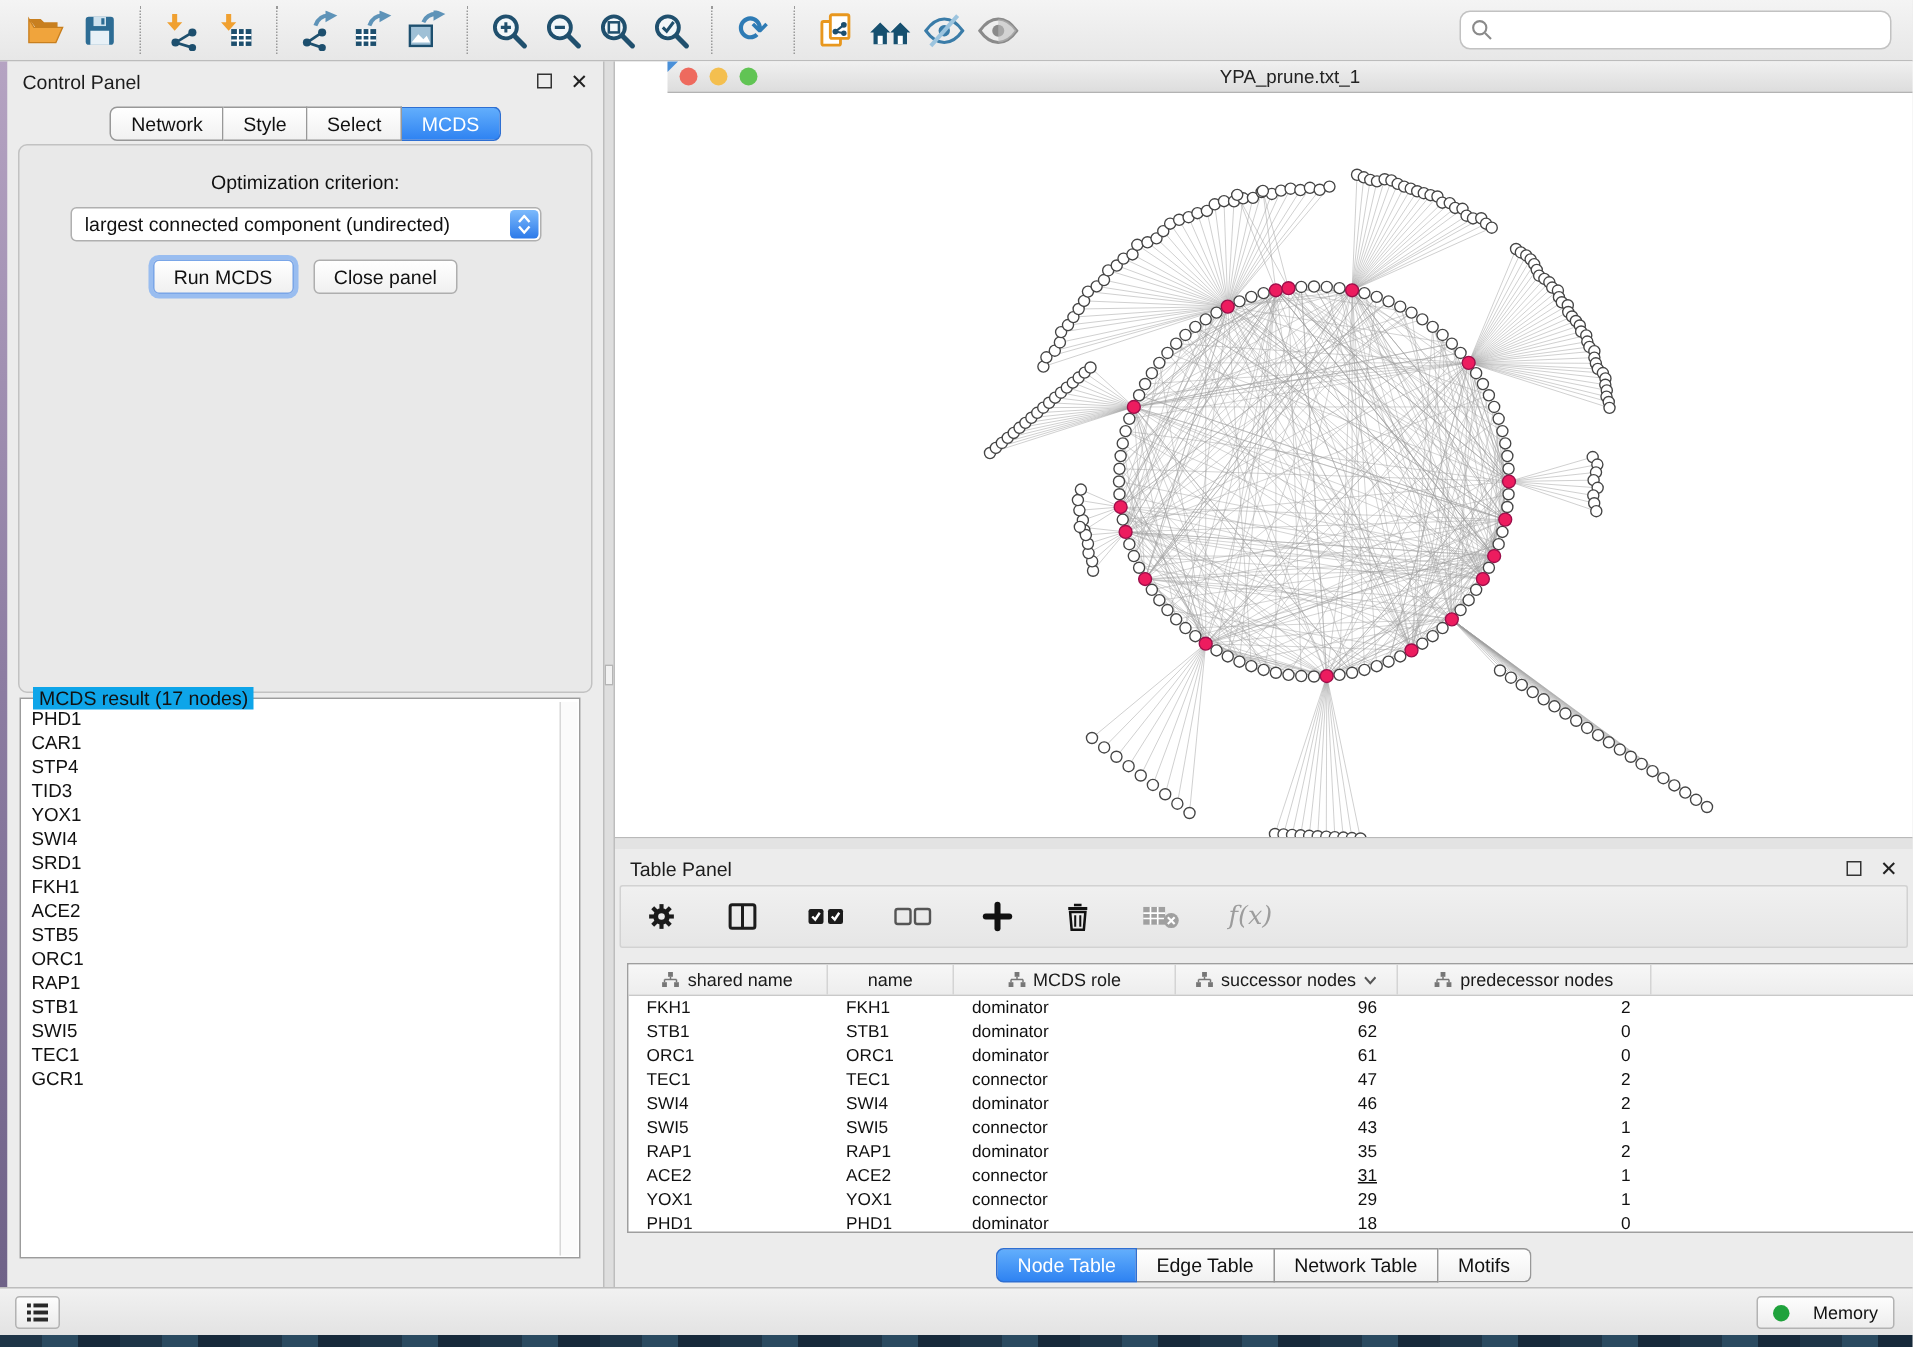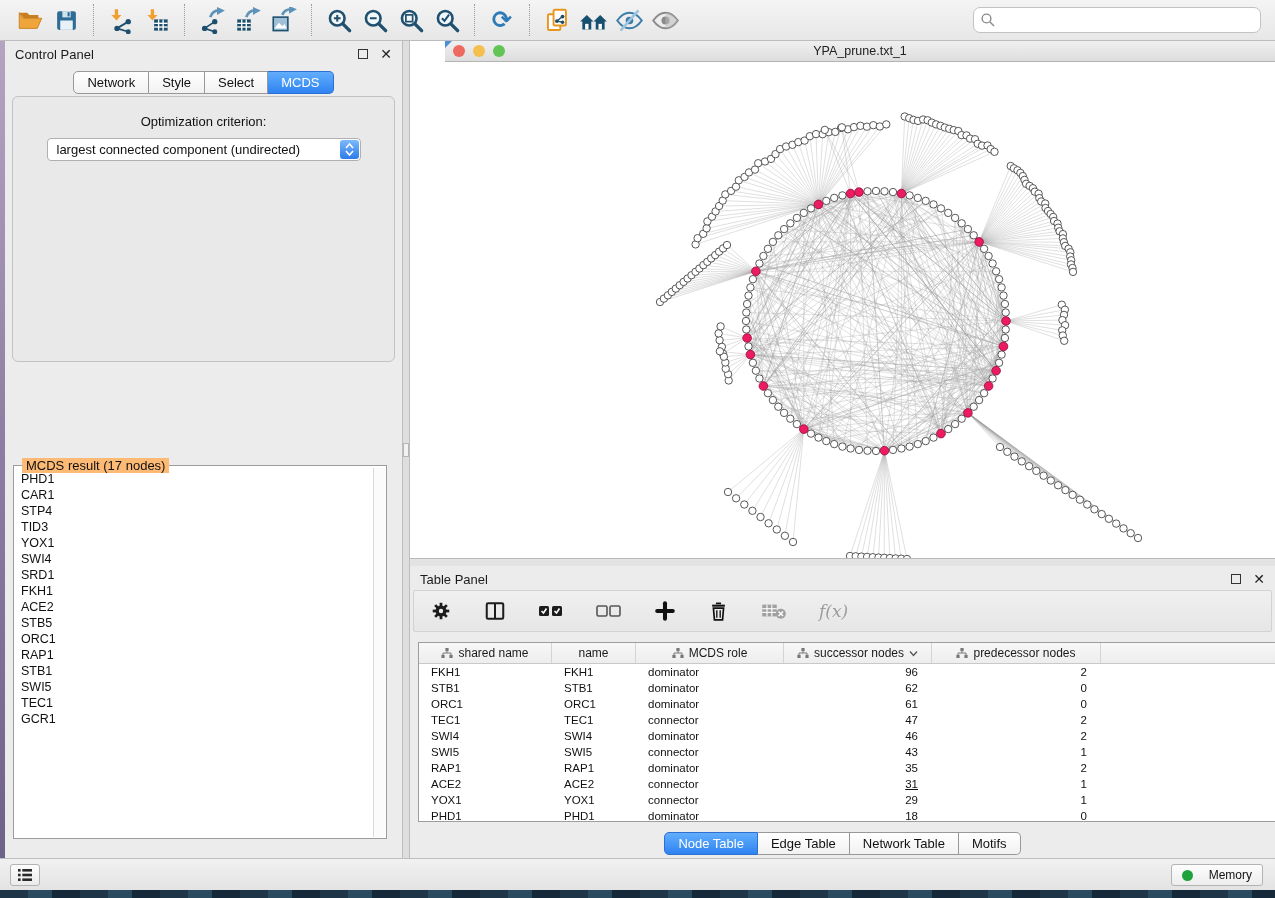--- a/index.html
+++ b/index.html
@@ -33,38 +33,38 @@
   .win-float { width:10px; height:10px; border:1.5px solid #333; margin-right:12px; }
   .win-close { font-size:14px; font-weight:bold; color:#222; line-height:10px; }
 
   #cp-tabs { position:absolute; left:0; top:30px; width:100%; display:flex; justify-content:center; }
   .seg-tab { padding:3px 13px; font-size:13px; color:#111; background:linear-gradient(#ffffff,#f1f1f1);
     border:1px solid #989898; border-left:none; }
   .seg-tab:first-child { border-left:1px solid #989898; border-radius:5px 0 0 5px; }
   .seg-tab:last-child { border-radius:0 5px 5px 0; }
   .seg-tab.active { background:linear-gradient(#62aefc,#2f83f2); color:#fff; border-color:#2e6fd2; }
 
-  #cp-options { position:absolute; left:7px; top:55px; width:383px; height:266px;
+  #cp-options { position:absolute; left:7px; top:55px; width:383px; height:366px;
     background:#e9e9e9; border:1px solid #c2c2c2; border-radius:6px; text-align:center; }
   #opt-label { margin-top:17px; font-size:13px; color:#111; }
   #criterion-select { margin:9px auto 0; width:314px; height:23px; background:#fff;
     border:1px solid #b0b0b0; border-radius:4px; display:flex; align-items:center; }
   #criterion-select .val { flex:1; text-align:left; padding-left:9px; font-size:13px; color:#111;
     white-space:nowrap; overflow:hidden; }
   .stepper { width:19px; height:19px; margin-right:1px; border-radius:3px;
     background:linear-gradient(#7cbafc,#2d7ae9); display:flex; flex-direction:column;
     align-items:center; justify-content:center; gap:1px; }
   #cp-buttons { margin-top:12px; display:flex; justify-content:center; gap:13px; }
   .push-btn { font-size:13px; color:#111; background:linear-gradient(#ffffff,#f0f0f0);
     border:1px solid #aeaeae; border-radius:4px; padding:3px 13px; }
   .push-btn.focused { box-shadow:0 0 0 3px rgba(100,160,245,.6); border-color:#7aa6e8; }
 
   #mcds-group { position:absolute; left:8px; top:424px; width:374px; height:374px;
     border:1px solid #9c9c9c; background:#fff; }
-  #mcds-legend { position:absolute; left:8px; top:-8px; background:#fdba74; padding:0 4px;
+  #mcds-legend { position:absolute; left:8px; top:-8px; background:#0ea5e9; padding:0 4px;
     font-size:13px; color:#111; }
   #mcds-list { position:absolute; left:1px; top:2px; right:13px; bottom:1px; overflow:hidden;
     padding:3px 0 0 6px; }
   .mcds-item { font-size:12.5px; line-height:16px; color:#111; }
   #mcds-scroll { position:absolute; top:2px; right:1px; width:12px; bottom:1px;
     background:#fbfbfb; border-left:1px solid #d8d8d8; }
 
   
   #v-divider { left:402px; top:41px; width:8px; height:817px; background:#dedede;
     border-left:1px solid #bdbdbd; border-right:1px solid #bdbdbd; }
@@ -309,20 +309,24 @@
     <div id="criterion-select">
       <span class="val">largest connected component (undirected)</span>
       <span class="stepper">
         <svg width="9" height="6" viewBox="0 0 9 6">
             <polyline points="1,5 4.5,1 8,5" fill="none" stroke="#fff" stroke-width="1.6"></polyline>
           </svg>
         <svg width="9" height="6" viewBox="0 0 9 6">
             <polyline points="1,1 4.5,5 8,1" fill="none" stroke="#fff" stroke-width="1.6"></polyline>
           </svg>
       </span>
+    </div>
+    <div id="cp-buttons">
+      <button class="push-btn focused">Run MCDS</button>
+      <button class="push-btn">Close panel</button>
     </div>
   </div>
 
   <div id="mcds-group">
     <span id="mcds-legend">MCDS result (17 nodes)</span>
     <div id="mcds-list">
         <div class="mcds-item">PHD1</div>
         <div class="mcds-item">CAR1</div>
         <div class="mcds-item">STP4</div>
         <div class="mcds-item">TID3</div>

